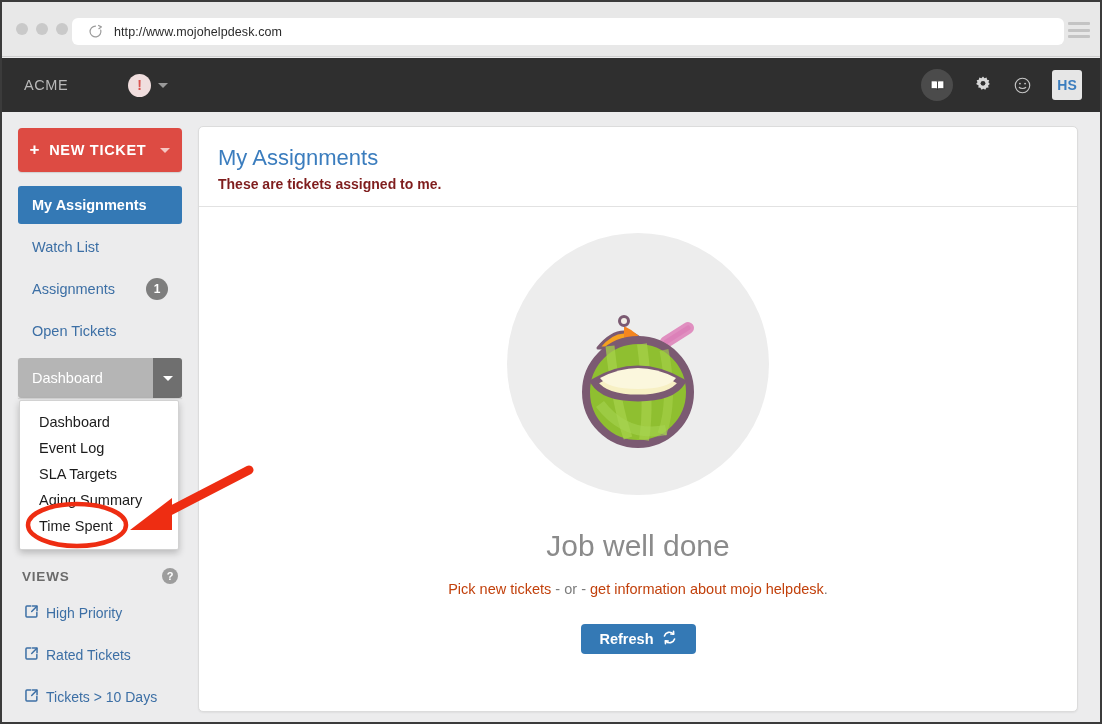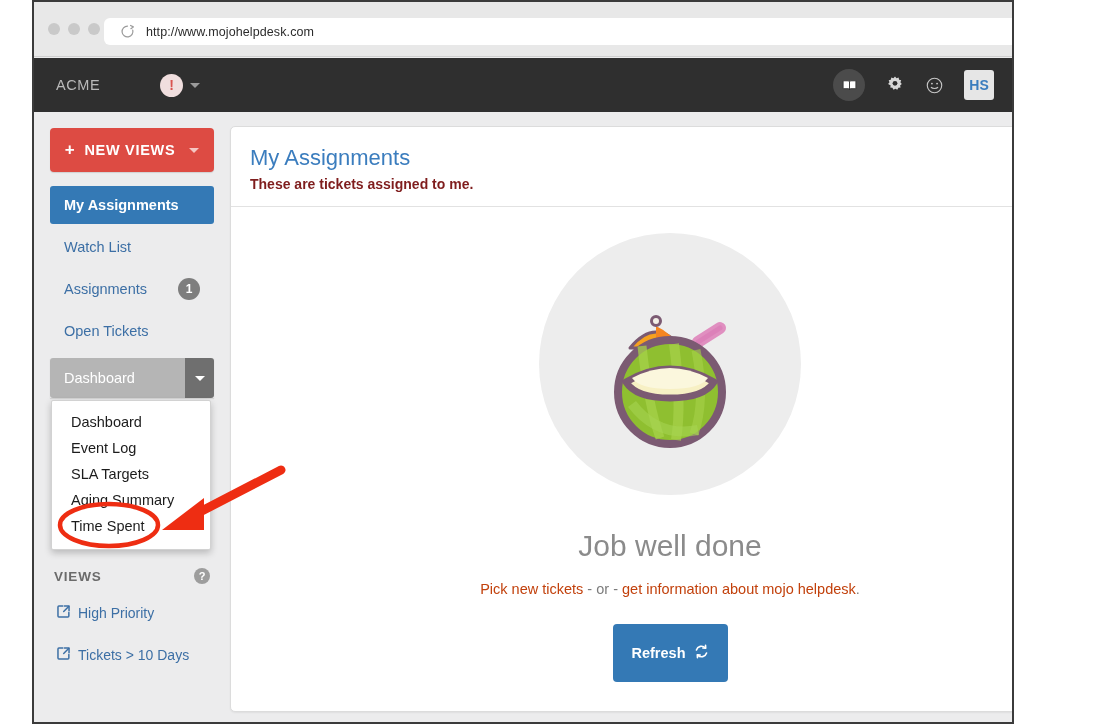--- a/index.html
+++ b/index.html
@@ -4,25 +4,24 @@
 <style>
   * { box-sizing: border-box; margin: 0; padding: 0; }
   html, body {
     width: 1102px; height: 724px;
     background: #ffffff;
     font-family: "Liberation Sans", sans-serif;
     overflow: hidden;
   }
   #screen {
     position: relative;
-    width: 982px; height: 724px;
+    width: 1102px; height: 724px;
     background: #ececed;
     border: 2px solid #3b3b3b;
     overflow: hidden;
-    margin-left: 32px;
   }
 
   
   #browser-chrome {
     position: absolute; left: 0; top: 0;
     width: 1098px; height: 55px;
     background: #e8e8e8;
     border-bottom: 1px solid #cfcfcf;
   }
   .traffic-lights {
@@ -249,21 +248,21 @@
   }
   #empty-links {
     margin-top: 18px; font-size: 14.5px; color: #7c7c7c;
   }
   #empty-links a { color: #c2410c; text-decoration: none; }
   #refresh-btn {
     margin-top: 27px;
     background: #3479b5; color: #ffffff;
     font-size: 14.5px; font-weight: bold;
     border: none; border-radius: 4px;
-    padding: 20px 19px;
+    padding: 6px 19px;
     display: flex; align-items: center; gap: 8px;
     font-family: "Liberation Sans", sans-serif;
   }
 
   
   #annotations {
     position: absolute; left: 0; top: 0;
     width: 1102px; height: 724px;
     pointer-events: none; z-index: 60;
   }
@@ -325,21 +324,21 @@
         <path d="M6.6 12c1 1.5 5.8 1.5 6.8 0" fill="none" stroke="#c6c6c6" stroke-width="1.2" stroke-linecap="round"></path>
       </svg>
     </div>
     <div id="avatar">HS</div>
   </div>
 
   <div id="sidebar">
 
     <div id="new-ticket-btn">
       <span class="plus">+</span>
-      <span>NEW VIEWS</span>
+      <span>NEW TICKET</span>
       <span class="caret-white"></span>
     </div>
 
     <div id="nav-top">
       <div class="nav-item active">
         <span>My Assignments</span>
       </div>
       <div class="nav-item">
         <span>Watch List</span>
       </div>
@@ -366,20 +365,30 @@
 
     <div class="view-item">
       <span>
         <svg width="15" height="15" viewBox="0 0 16 16">
           <path d="M7.2 2.2H3.1c-.6 0-1 .5-1 1v9.6c0 .6.4 1 1 1h9.6c.6 0 1-.4 1-1V9.1" fill="none" stroke="#3c6fa5" stroke-width="1.6" stroke-linecap="round"></path>
           <path d="M9 2.2h4.9v4.9" fill="none" stroke="#3c6fa5" stroke-width="1.6" stroke-linecap="round" stroke-linejoin="round"></path>
           <line x1="8.2" y1="7.9" x2="13.5" y2="2.6" stroke="#3c6fa5" stroke-width="1.6" stroke-linecap="round"></line>
         </svg>
       </span>
       <span>High Priority</span>
+    </div>
+    <div class="view-item">
+      <span>
+        <svg width="15" height="15" viewBox="0 0 16 16">
+          <path d="M7.2 2.2H3.1c-.6 0-1 .5-1 1v9.6c0 .6.4 1 1 1h9.6c.6 0 1-.4 1-1V9.1" fill="none" stroke="#3c6fa5" stroke-width="1.6" stroke-linecap="round"></path>
+          <path d="M9 2.2h4.9v4.9" fill="none" stroke="#3c6fa5" stroke-width="1.6" stroke-linecap="round" stroke-linejoin="round"></path>
+          <line x1="8.2" y1="7.9" x2="13.5" y2="2.6" stroke="#3c6fa5" stroke-width="1.6" stroke-linecap="round"></line>
+        </svg>
+      </span>
+      <span>Rated Tickets</span>
     </div>
     <div class="view-item">
       <span>
         <svg width="15" height="15" viewBox="0 0 16 16">
           <path d="M7.2 2.2H3.1c-.6 0-1 .5-1 1v9.6c0 .6.4 1 1 1h9.6c.6 0 1-.4 1-1V9.1" fill="none" stroke="#3c6fa5" stroke-width="1.6" stroke-linecap="round"></path>
           <path d="M9 2.2h4.9v4.9" fill="none" stroke="#3c6fa5" stroke-width="1.6" stroke-linecap="round" stroke-linejoin="round"></path>
           <line x1="8.2" y1="7.9" x2="13.5" y2="2.6" stroke="#3c6fa5" stroke-width="1.6" stroke-linecap="round"></line>
         </svg>
       </span>
       <span>Tickets &gt; 10 Days</span>

